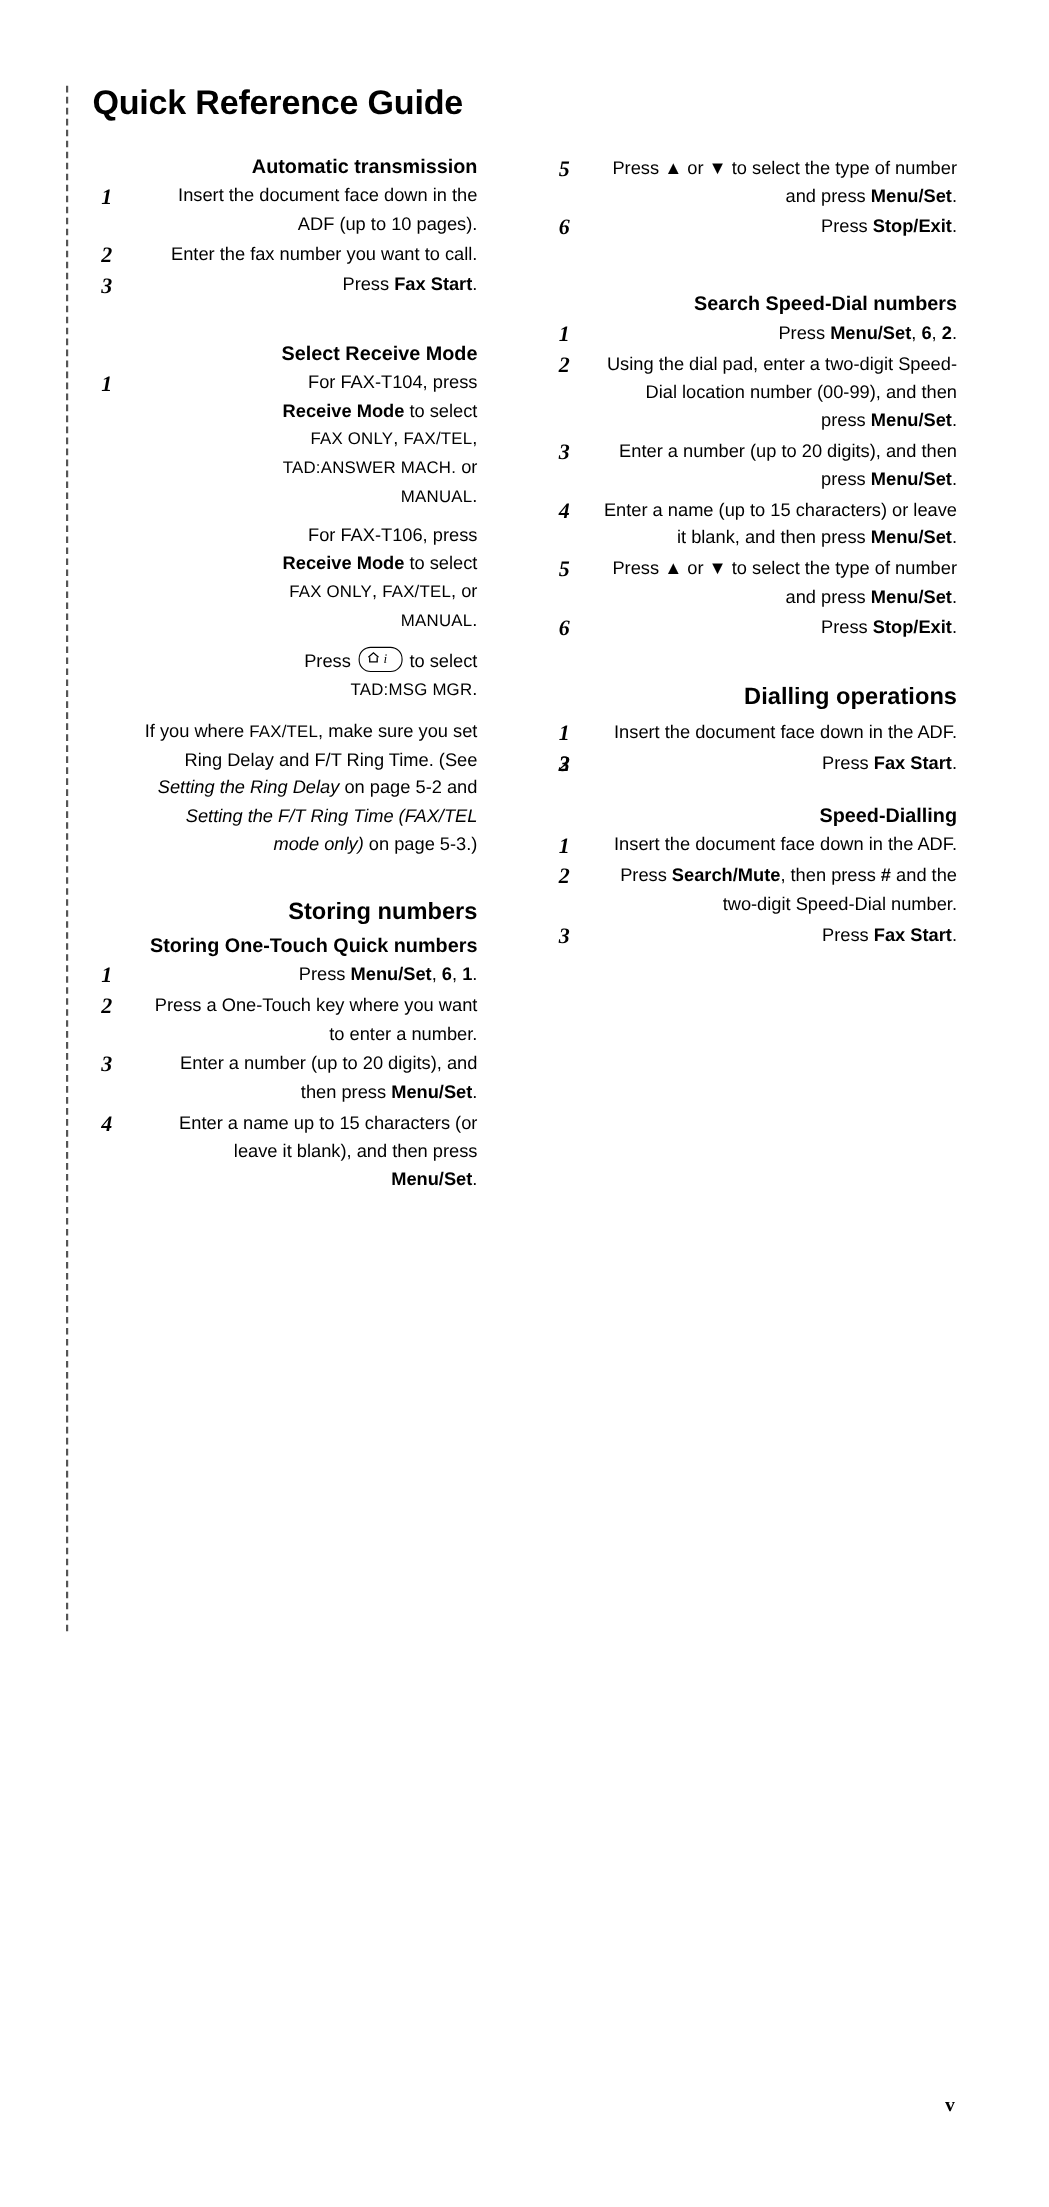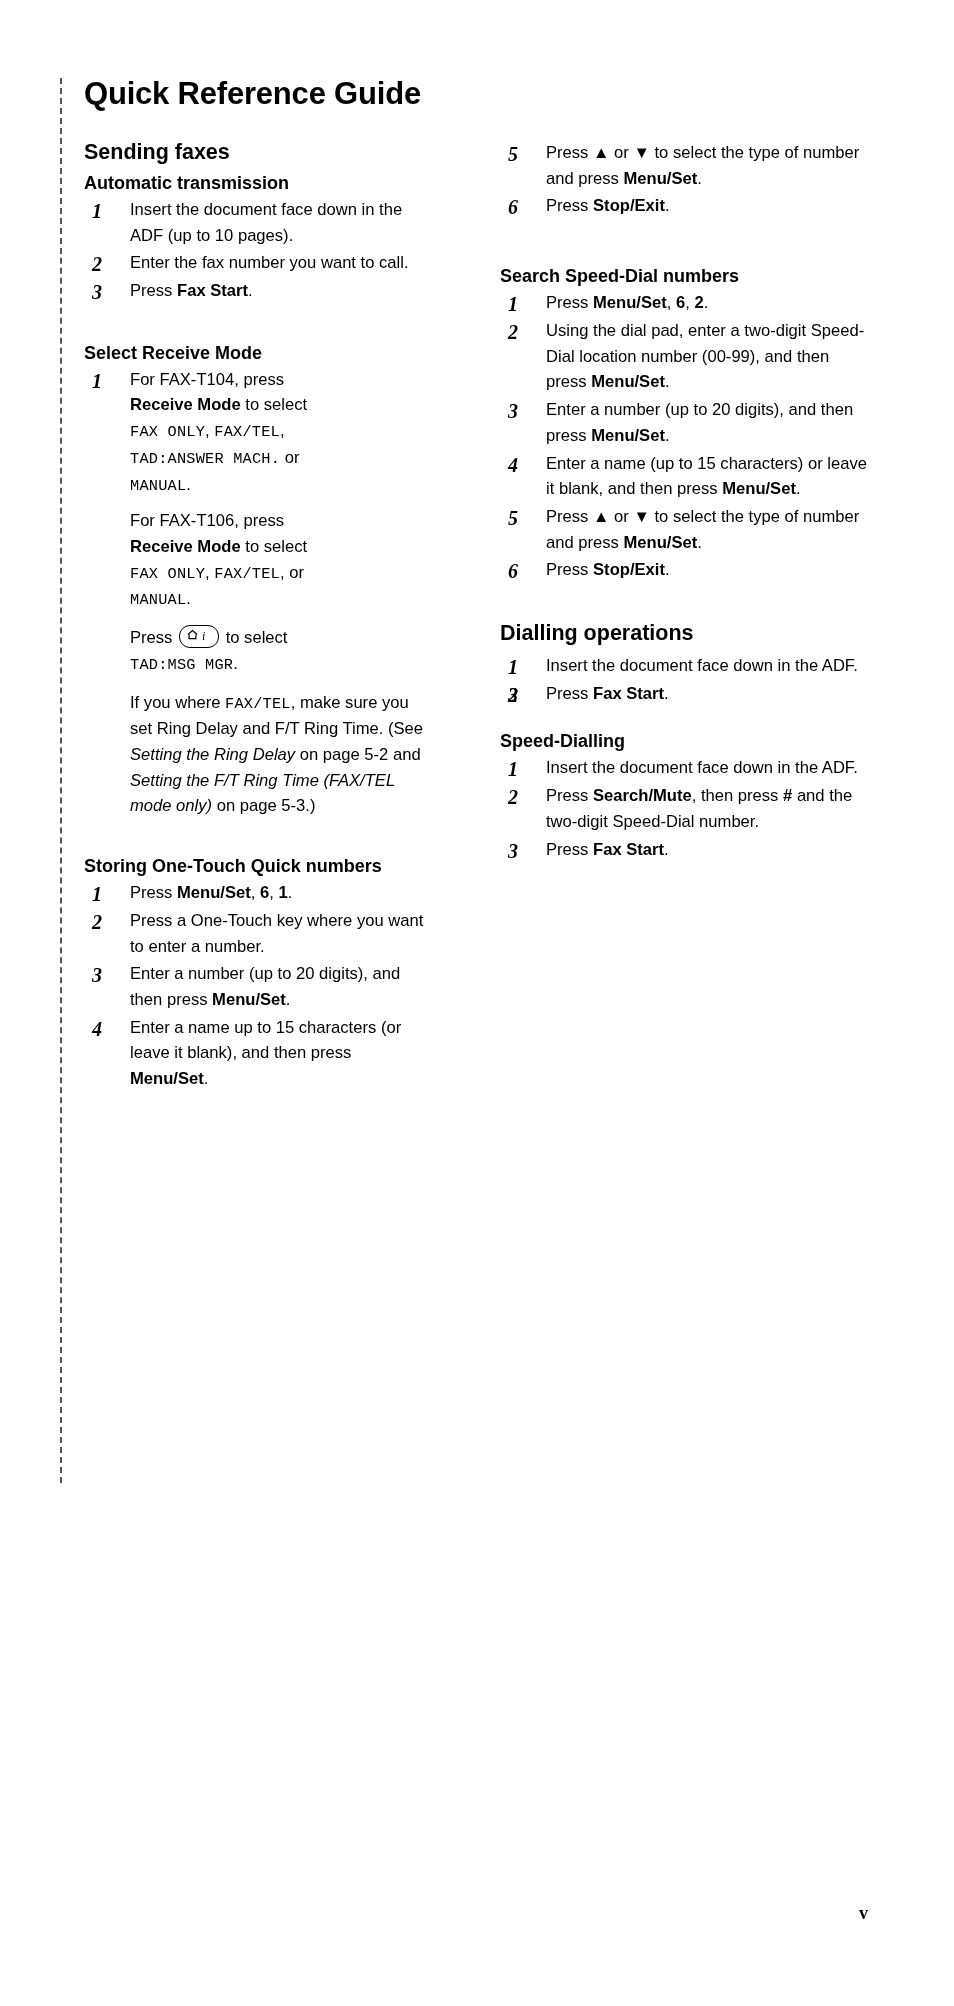--- a/index.html
+++ b/index.html
@@ -13,20 +13,21 @@
     position: relative;
     font-family: "Liberation Sans", sans-serif;
     color: #000000;
   }
   .page {
     position: absolute;
     left: 0; top: 0;
     width: 954px;
     height: 2006px;
     overflow: hidden;
+    text-align: right;
   }
   
   .left-rule {
     position: absolute;
     left: 60px;
     top: 78px;
     width: 0;
     height: 1405px;
     border-left: 2px dashed #555;
   }
@@ -79,21 +80,21 @@
     left: 8px;
     top: -1px;
     font-size: 20px;
     font-style: italic;
     font-weight: bold;
     font-family: "Liberation Serif", serif;
   }
   .b { font-weight: bold; }
   .i { font-style: italic; }
   .mono {
-    font-family: Liberation Mono, monospace;
+    font-family: Liberation Sans, sans-serif;
     font-size: 15.3px;
     letter-spacing: 0.2px;
   }
   .indent-para {
     padding-left: 46px;
     font-size: 16.6px;
     line-height: 1.55;
     margin: 0;
   }
   .msg-icon {
@@ -134,21 +135,20 @@
 <body>
 
 <div class="page">
 
   <div class="left-rule"></div>
 
   <div class="title">Quick Reference Guide</div>
 
   <div class="col col-left">
 
-    <h2 class="sec">Sending faxes</h2>
     <h3 class="sub">Automatic transmission</h3>
     <ol class="steps">
       <li>
         <span class="num">1</span>
         <span>Insert the document face down in the ADF (up to 10 pages).</span>
       </li>
       <li>
         <span class="num">2</span>
         <span>Enter the fax number you want to call.</span>
       </li>
@@ -191,20 +191,21 @@
       <span>to select</span><br>
       <span class="mono">TAD:MSG MGR</span>.
     </div>
     <div style="height:12px"></div>
     <div class="indent-para">
       <span>If you where </span><span class="mono">FAX/TEL</span><span>, make sure you set Ring Delay and F/T Ring Time. (See </span><span class="i">Setting the Ring Delay</span><span> on page 5-2 and </span><span class="i">Setting the F/T Ring Time (FAX/TEL mode only)</span><span> on page 5-3.)</span>
     </div>
 
     <div class="gap-lg"></div>
 
+    <h2 class="sec">Storing numbers</h2>
     <h3 class="sub">Storing One-Touch Quick numbers</h3>
     <ol class="steps">
       <li>
         <span class="num">1</span>
         <span>Press </span><span class="b">Menu/Set</span><span>, </span><span class="b">6</span><span>, </span><span class="b">1</span><span>.</span>
       </li>
       <li>
         <span class="num">2</span>
         <span>Press a One-Touch key where you want to enter a number.</span>
       </li>

